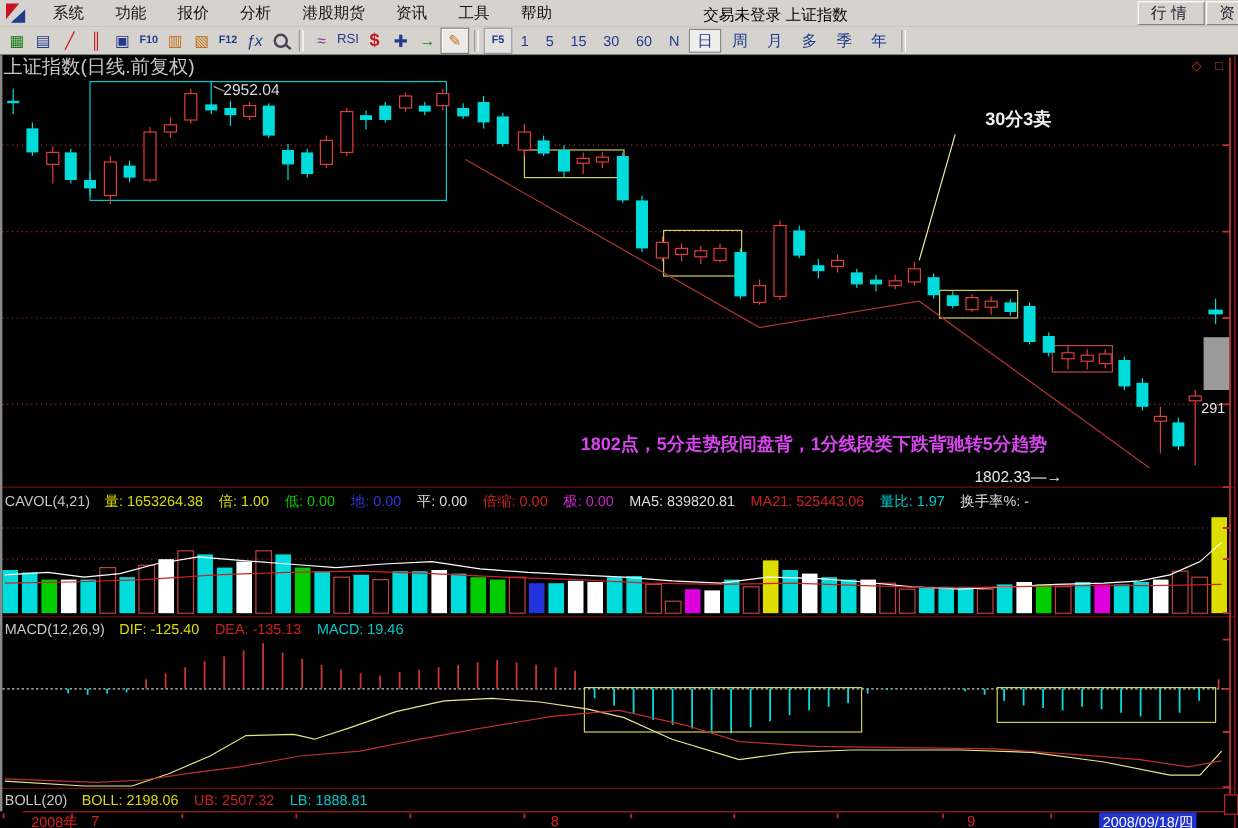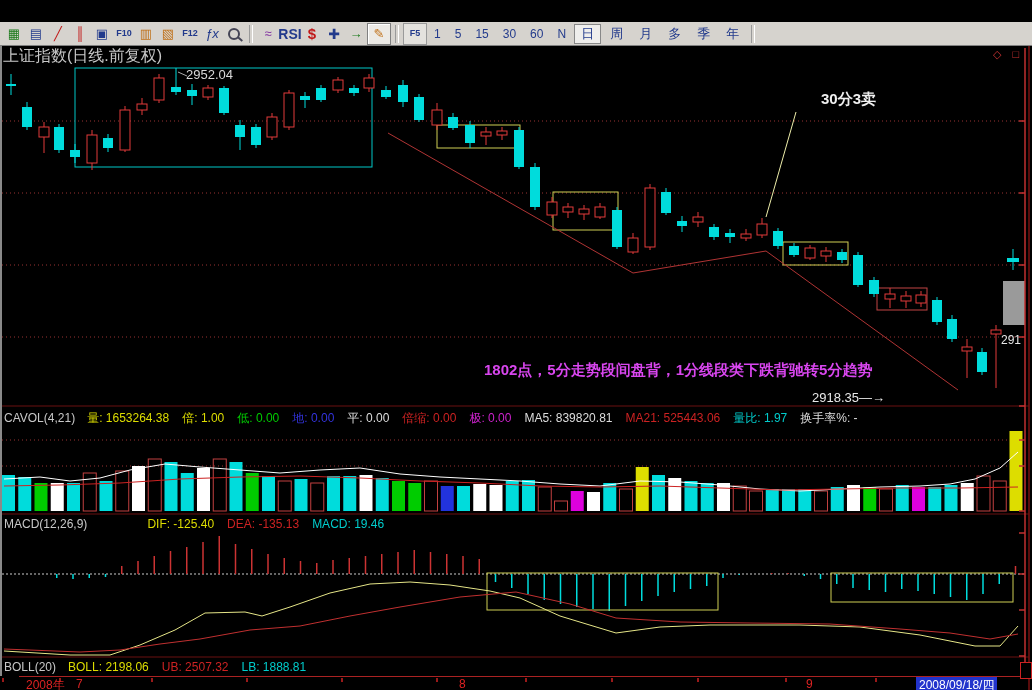--- a/index.html
+++ b/index.html
@@ -52,38 +52,55 @@
   .tl-item{position:absolute;top:1px;}
   .tl-year{left:7px}.tl-m7{left:57px}.tl-m8{left:440px}.tl-m9{left:787px}
   .tl-date{position:absolute;left:897px;top:1px;background:#2233cc;color:#fff;padding:0 3px;}
   .tl-resize{position:absolute;left:1020px;top:662px;width:10px;height:15px;border:1px solid #cc2222;background:#000;}
 </style>
 </head>
 <body>
 
 <div class="screen">
 
+  <div class="menubar">
+    <span class="logo">
+        <span class="lr"></span>
+        <span class="lb"></span>
+      </span>
+    <span class="menu-item">系统</span>
+    <span class="menu-item">功能</span>
+    <span class="menu-item">报价</span>
+    <span class="menu-item">分析</span>
+    <span class="menu-item">港股期货</span>
+    <span class="menu-item">资讯</span>
+    <span class="menu-item">工具</span>
+    <span class="menu-item">帮助</span>
+    <span class="menu-status">交易未登录 上证指数</span>
+    <span class="mb-btn" style="left:948px">行情</span>
+    <span class="mb-btn" style="left:1005px;width:40px">资</span>
+  </div>
 
   <div class="toolbar">
     <span class="tbtn c-grn">▦</span>
     <span class="tbtn c-blu">▤</span>
     <span class="tbtn c-red">╱</span>
     <span class="tbtn c-red">║</span>
     <span class="tbtn c-blu">▣</span>
     <span class="tbtn small">F10</span>
     <span class="tbtn c-org">▥</span>
     <span class="tbtn c-org">▧</span>
     <span class="tbtn small">F12</span>
     <span class="tbtn c-blu" style="font-style:italic">ƒx</span>
     <span class="tbtn">
         <span class="mag"></span>
       </span>
     <span class="tsep"></span>
     <span class="tbtn c-pur">≈</span>
-    <span class="tbtn c-blu" style="font-size:14px;font-weight:bold">RSI</span>
+    <span class="tbtn c-blu" style="font-size:11px;font-weight:normal">RSI</span>
     <span class="tbtn c-red" style="font-weight:bold;font-size:15px">$</span>
     <span class="tbtn c-blu" style="font-size:14px">✚</span>
     <span class="tbtn c-grn" style="font-weight:bold">→</span>
     <span class="tbtn active c-org">✎</span>
     <span class="tsep"></span>
     <span class="tbtn small" style="border:1px solid #9a9a9a;background:#e4e2de">F5</span>
     <span class="tnum">1</span>
     <span class="tnum">5</span>
     <span class="tnum">15</span>
     <span class="tnum">30</span>
@@ -400,30 +417,30 @@
         <line x1="876" y1="632" x2="876" y2="636" stroke="#cc2222" stroke-width="1.5"></line>
         <line x1="964" y1="632" x2="964" y2="636" stroke="#cc2222" stroke-width="1.5"></line>
       </svg>
     <div class="lborder"></div>
     <div class="ctitle">上证指数(日线.前复权)</div>
     <div class="cicons">◇ □</div>
 
     <div class="ann ann-peak">2952.04</div>
     <div class="ann ann-sell">30分3卖</div>
     <div class="ann ann-note">1802点，5分走势段间盘背，1分线段类下跌背驰转5分趋势</div>
-    <div class="ann ann-low">2918.35—→</div>
+    <div class="ann ann-low">1802.33—→</div>
     <div class="ann ann-price">291</div>
 
     <div class="irow" style="top:364px">
       <span class="iname">CAVOL(4,21)</span>
       <span class="fields"><span class="fld" style="color: rgb(221, 221, 0);">量: 1653264.38</span><span class="fld" style="color: rgb(221, 221, 0);">倍: 1.00</span><span class="fld" style="color: rgb(0, 204, 0);">低: 0.00</span><span class="fld" style="color: rgb(51, 51, 221);">地: 0.00</span><span class="fld" style="color: rgb(221, 221, 221);">平: 0.00</span><span class="fld" style="color: rgb(204, 34, 34);">倍缩: 0.00</span><span class="fld" style="color: rgb(204, 34, 204);">极: 0.00</span><span class="fld" style="color: rgb(221, 221, 221);">MA5: 839820.81</span><span class="fld" style="color: rgb(204, 34, 34);">MA21: 525443.06</span><span class="fld" style="color: rgb(0, 204, 204);">量比: 1.97</span><span class="fld" style="color: rgb(221, 221, 221);">换手率%: -</span></span>
     </div>
     <div class="irow" style="top:470px">
       <span class="iname">MACD(12,26,9)</span>
-      <span class="fields"><span class="fld" style="color: rgb(221, 221, 0); margin-left: 48px;">DIF: -125.40</span><span class="fld" style="color: rgb(204, 34, 34);">DEA: -135.13</span><span class="fld" style="color: rgb(0, 204, 204);">MACD: 19.46</span></span>
+      <span class="fields"><span class="fld" style="color: rgb(221, 221, 0);">DIF: -125.40</span><span class="fld" style="color: rgb(204, 34, 34);">DEA: -135.13</span><span class="fld" style="color: rgb(0, 204, 204);">MACD: 19.46</span></span>
     </div>
     <div class="irow" style="top:613px">
       <span class="iname">BOLL(20)</span>
       <span class="fields"><span class="fld" style="color: rgb(221, 221, 0);">BOLL: 2198.06</span><span class="fld" style="color: rgb(204, 34, 34);">UB: 2507.32</span><span class="fld" style="color: rgb(0, 204, 204);">LB: 1888.81</span></span>
     </div>
   </div>
 
   <div class="timeline">
     <div class="tl-border"></div>
     <span class="tl-item tl-year">2008年</span>

